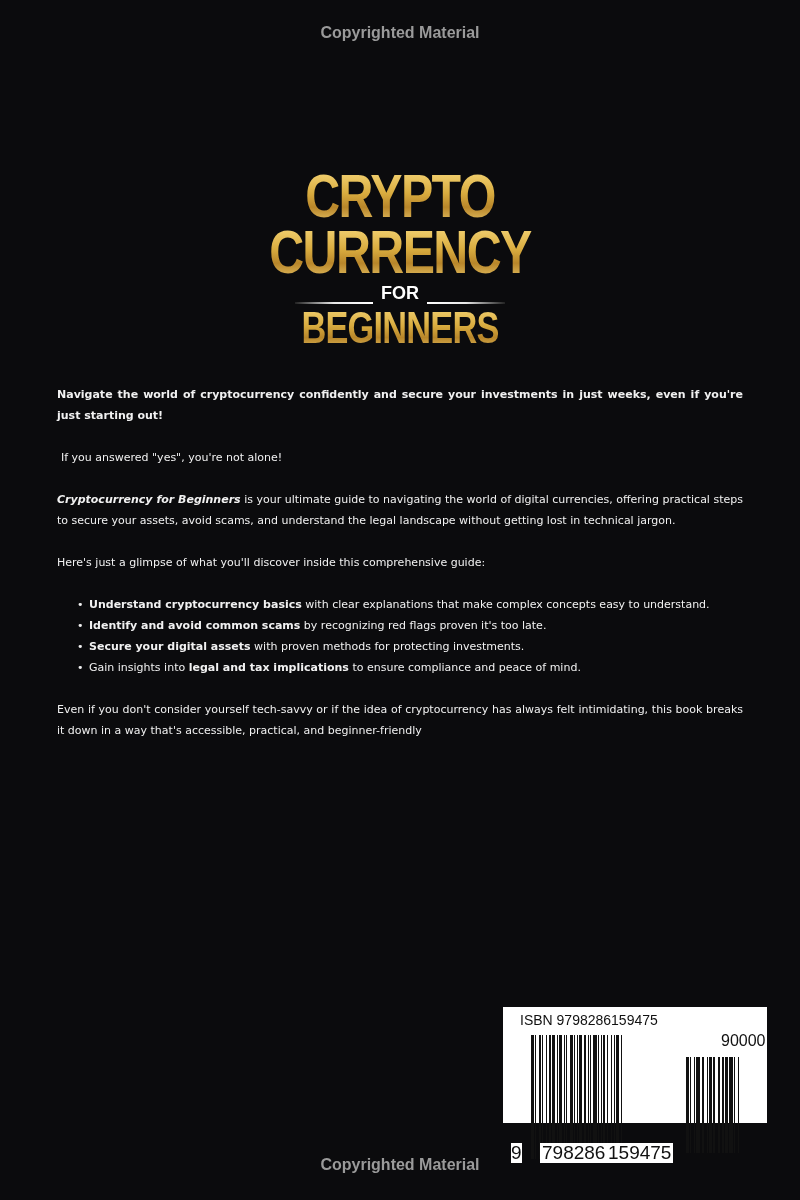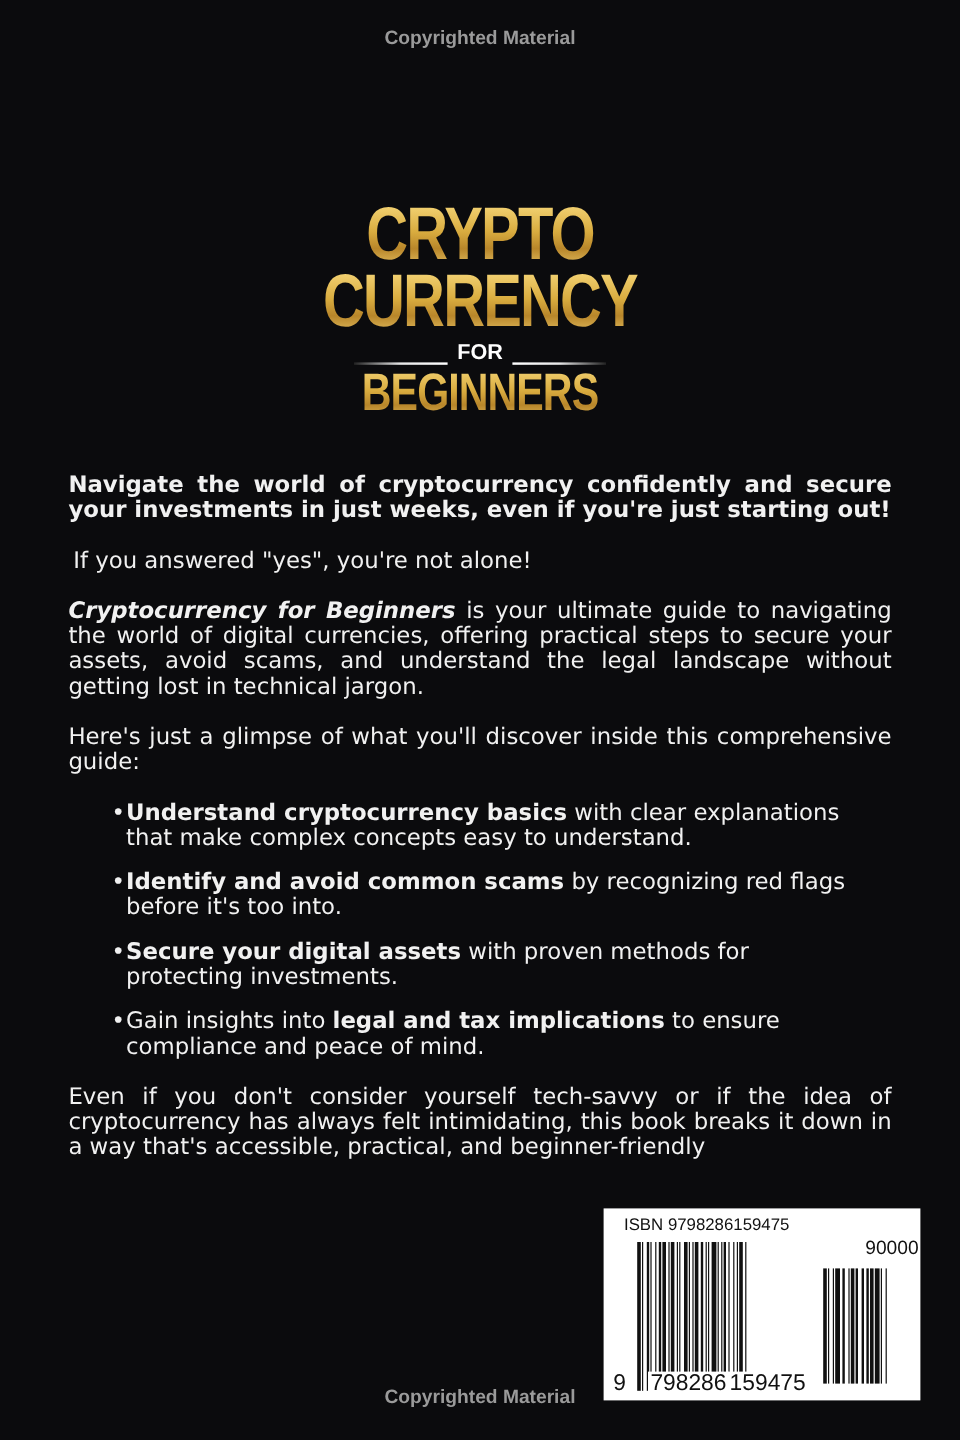--- a/index.html
+++ b/index.html
@@ -28,31 +28,31 @@
     width:210px;
   }
   .for-row .rule { flex:1; height:2px; background:linear-gradient(90deg,#222,#e8e8e8,#fff); }
   .for-row .rule.right { background:linear-gradient(90deg,#fff,#e8e8e8,#222); }
   .for-row .for {
     font-family:"Liberation Sans", sans-serif; font-weight:bold; font-size:18px;
     color:#ffffff; padding:0 8px;
   }
   .title-line.beginners { font-size:44px; line-height:48px; letter-spacing:-1px; }
 
-  .content { position:absolute; left:57px; top:394px; width:686px; font-size:19px; line-height:21px; }
+  .content { position:absolute; left:57px; top:384px; width:686px; font-size:11px; line-height:21px; }
   .content p { margin:0 0 21px 0; text-align:justify; }
   .lead { font-weight:bold; }
   .indent { padding-left:4px; }
   ul.bullets { list-style:none; margin:0 0 21px 0; padding:0 0 0 20px; }
-  ul.bullets li { position:relative; padding-left:12px; margin:16px; }
+  ul.bullets li { position:relative; padding-left:12px; margin:0; }
   ul.bullets li::before { content:"•"; position:absolute; left:0; top:0; }
   b { font-weight:bold; }
 
   .barcode-box {
-    position:absolute; left:503px; top:1007px; width:264px; height:160px;
+    position:absolute; left:503px; top:1007px; width:264px; height:116px;
     background:#ffffff; color:#111;
   }
   .isbn-label { position:absolute; left:17px; top:5px; font-family:"Liberation Sans", sans-serif; font-size:14px; }
   .price-code { position:absolute; left:190px; top:25px; font-family:"Liberation Sans", sans-serif; font-size:16px;margin-left:28px; }
   .bars-main { position:absolute; left:28px; top:28px; width:140px; height:124px; display:flex; align-items:flex-start; }
   .bars-addon { position:absolute; left:183px; top:50px; width:72px; height:96px; display:flex; }
   .bar { background:#111; height:100%; }
   .digits { position:absolute; top:136px; font-family:"Liberation Sans", sans-serif; font-size:19px; background:#fff; line-height:20px; }
   .d-first { left:8px; }
   .d-left { left:37px; padding:0 2px; }
@@ -74,21 +74,21 @@
   <div class="title-line beginners">BEGINNERS</div>
 </div>
 
 <div class="content">
   <p class="lead">Navigate the world of cryptocurrency confidently and secure your investments in just weeks, even if you're just starting out!</p>
   <p class="indent">If you answered "yes", you're not alone!</p>
   <p><b><i>Cryptocurrency for Beginners</i></b><span> is your ultimate guide to navigating the world of digital currencies, offering practical steps to secure your assets, avoid scams, and understand the legal landscape without getting lost in technical jargon.</span></p>
   <p>Here's just a glimpse of what you'll discover inside this comprehensive guide:</p>
   <ul class="bullets">
     <li><span></span><b>Understand cryptocurrency basics</b><span> with clear explanations that make complex concepts easy to understand.</span></li>
-    <li><span></span><b>Identify and avoid common scams</b><span> by recognizing red flags before it's too into.</span></li>
+    <li><span></span><b>Identify and avoid common scams</b><span> by recognizing red flags proven it's too late.</span></li>
     <li><span></span><b>Secure your digital assets</b><span> with proven methods for protecting investments.</span></li>
     <li><span>Gain insights into </span><b>legal and tax implications</b><span> to ensure compliance and peace of mind.</span></li>
   </ul>
   <p>Even if you don't consider yourself tech-savvy or if the idea of cryptocurrency has always felt intimidating, this book breaks it down in a way that's accessible, practical, and beginner-friendly</p>
 </div>
 
 <div class="barcode-box">
   <div class="isbn-label">ISBN 9798286159475</div>
   <div class="price-code">90000</div>
   <div class="bars-main" id="bars-main">

